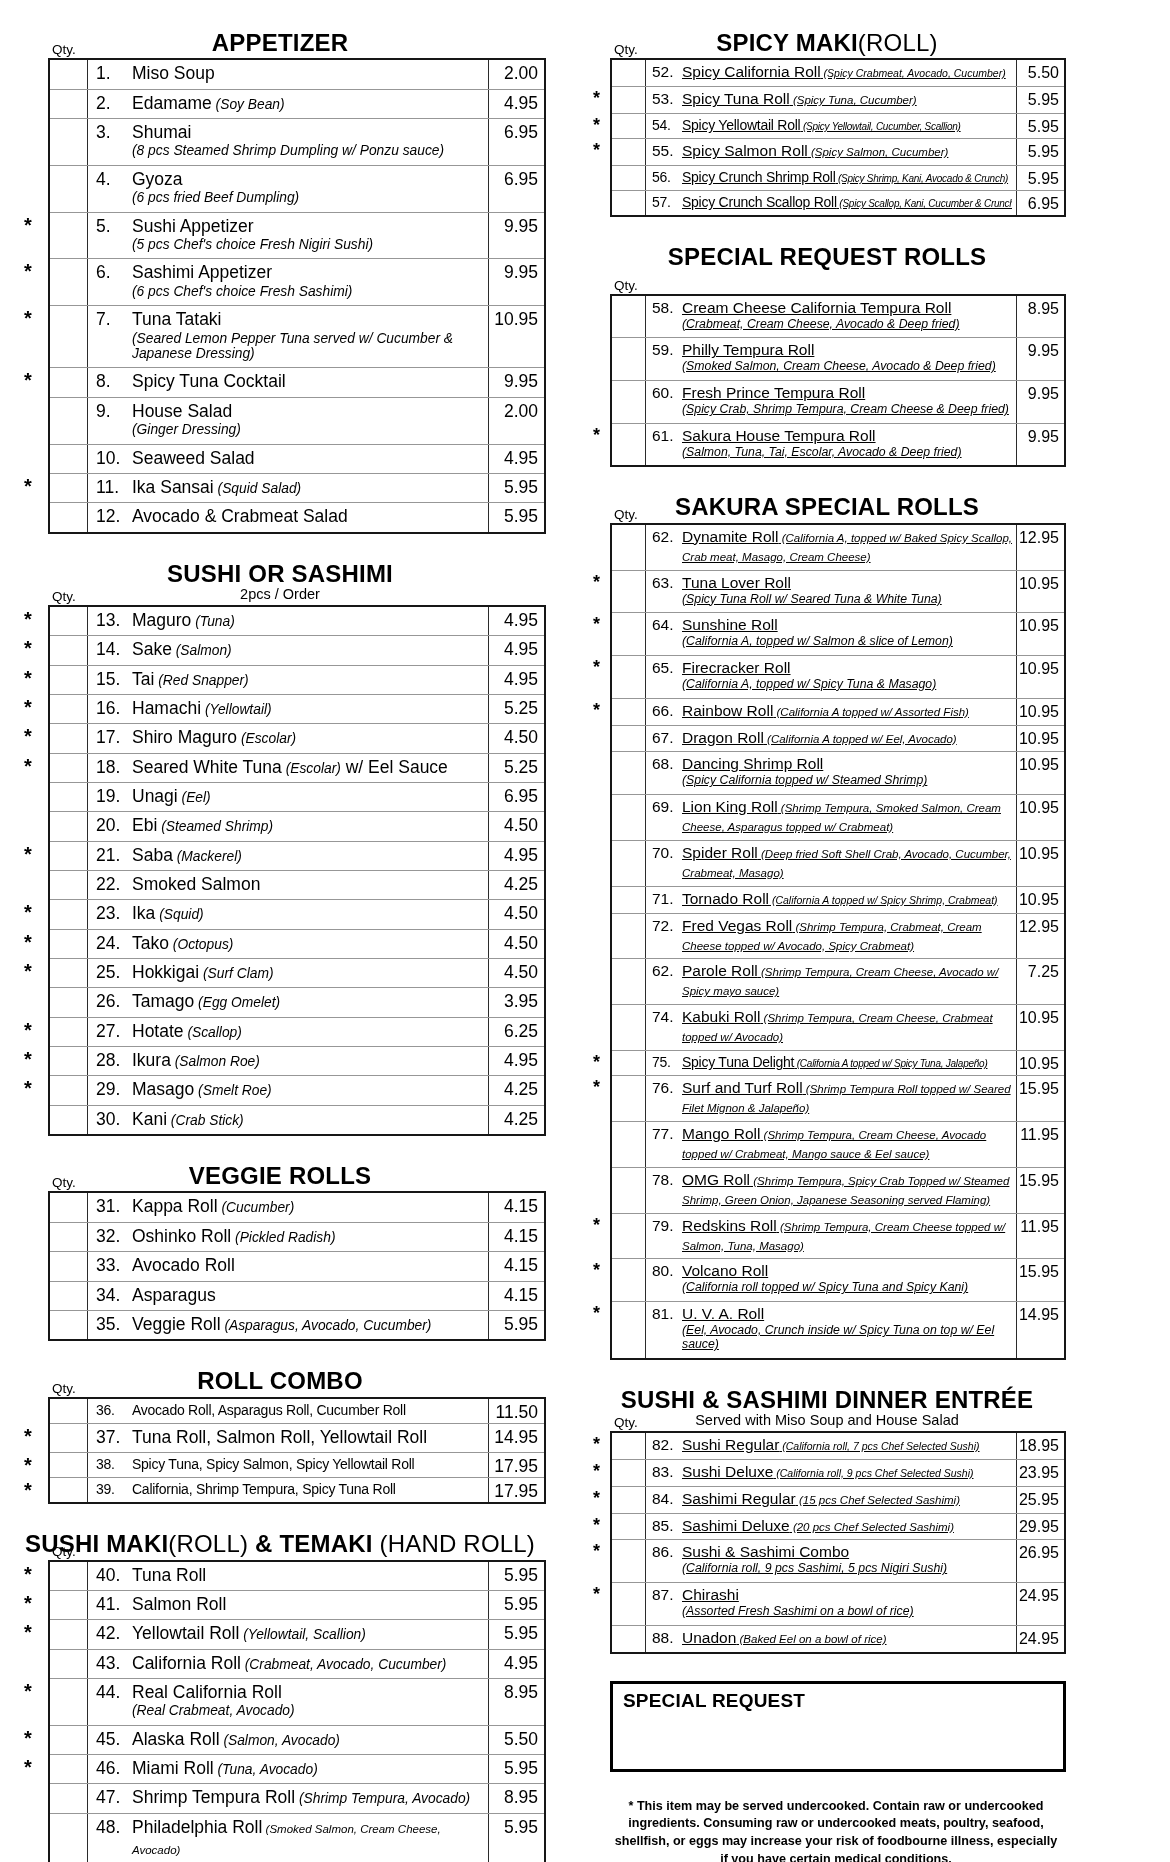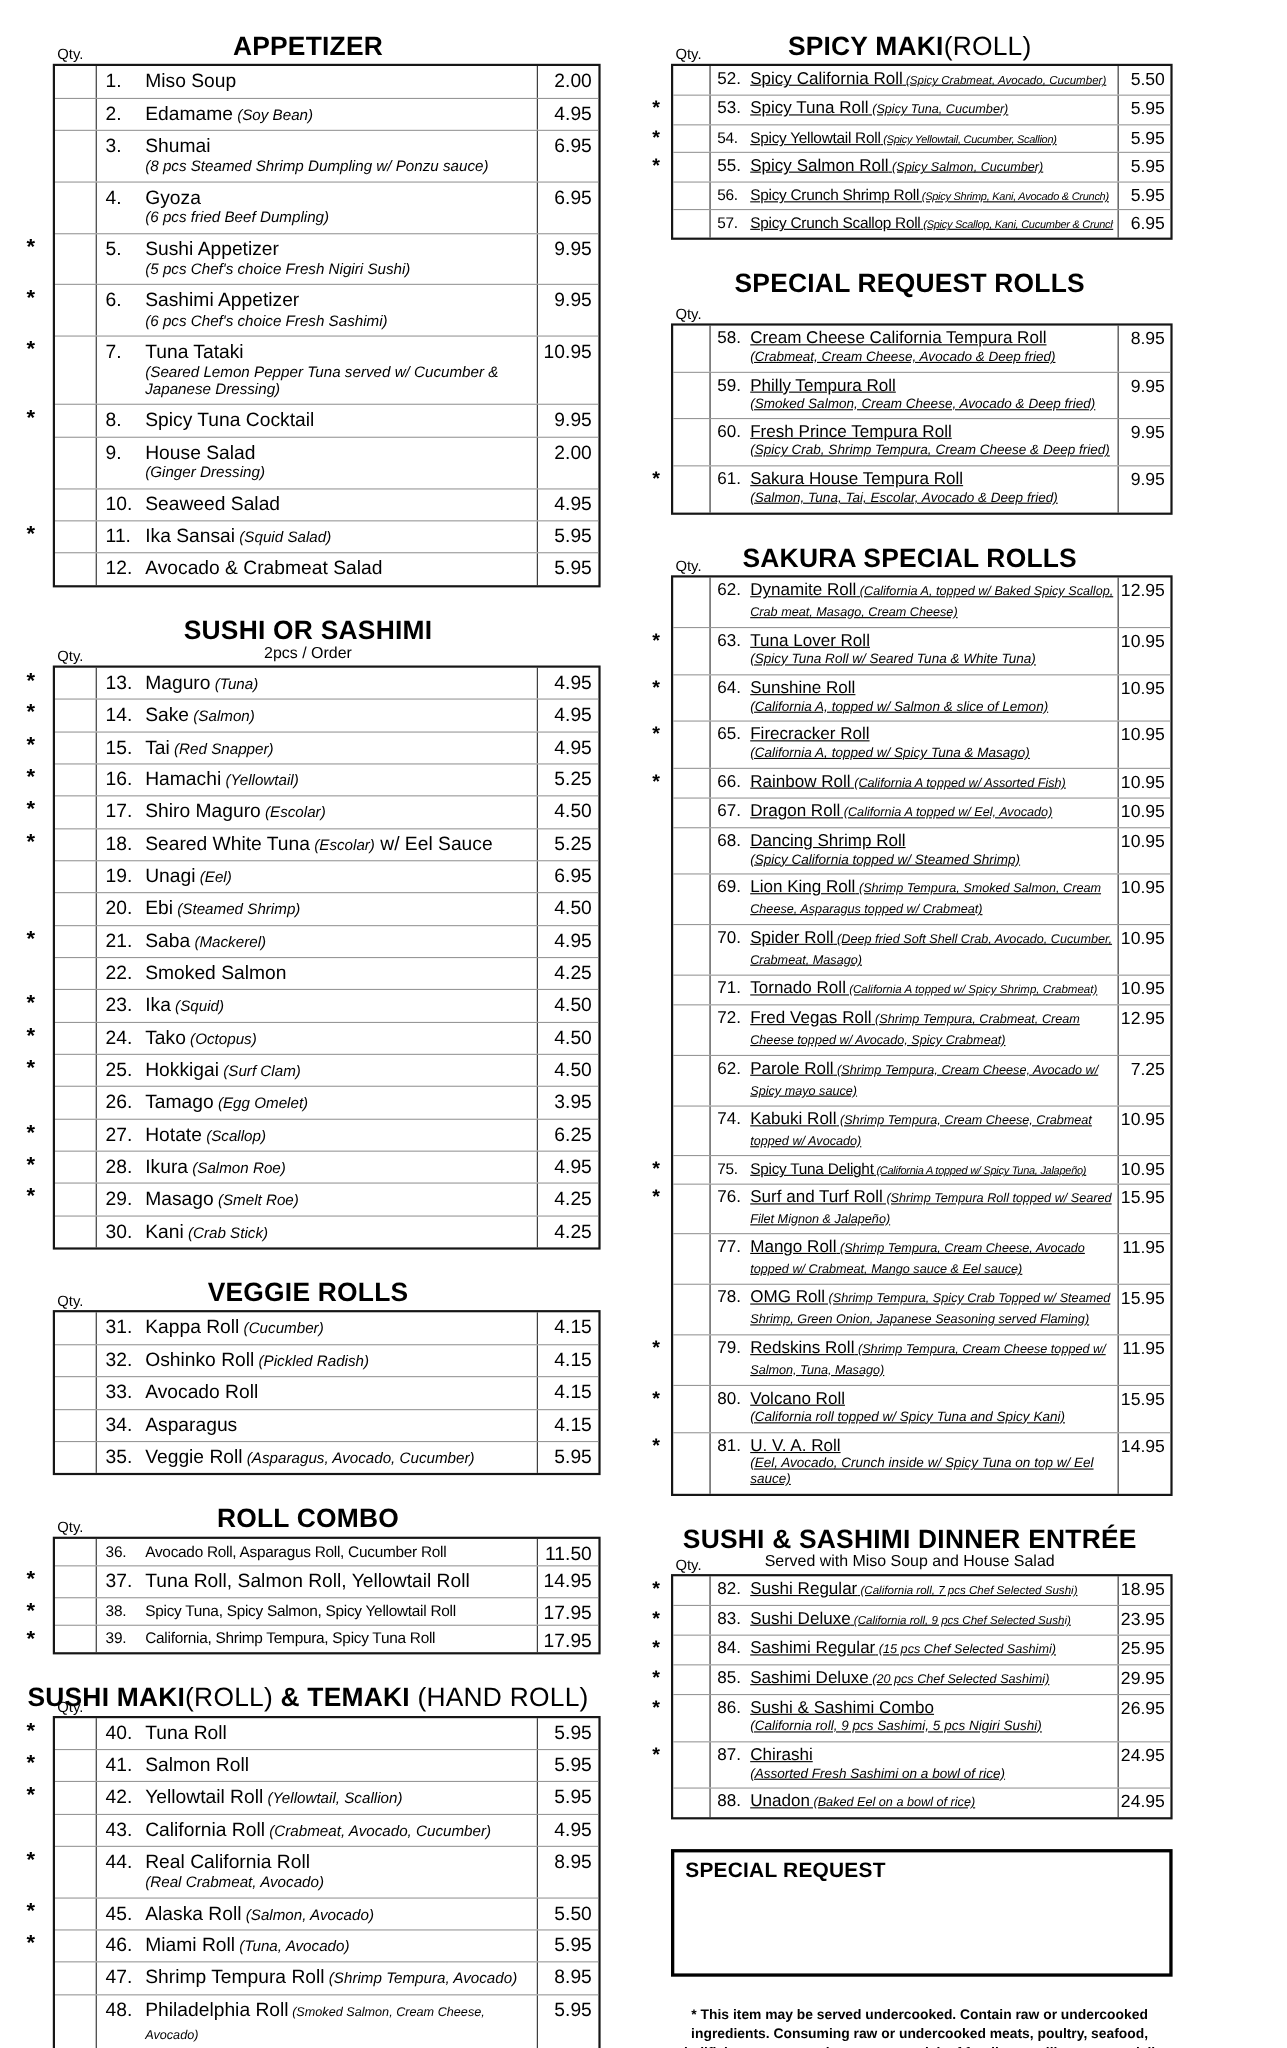--- a/index.html
+++ b/index.html
@@ -35,21 +35,21 @@
   .sec.right .name-text{font-size:15.5px;padding-left:30px;text-indent:-30px;}
   .sec.right .num{width:30px;}
   .idesc{font-style:italic;font-size:13.8px;}
   .sec.right .idesc{font-size:11.5px;}
   .idesc.small{font-size:11.5px;}
   .sec.right .idesc.small{font-size:10.5px;}
   .bdesc{font-style:italic;font-size:13.8px;line-height:1.12;margin-left:36px;padding-bottom:2px;}
   .sec.right .bdesc{font-size:12.3px;margin-left:30px;}
   .m-row.tight .name-text{font-size:14px;letter-spacing:-0.25px;white-space:nowrap;overflow:hidden;}
   .m-row.tight .idesc{font-size:10px;}
-  .sr-box{margin:26px 0 0 22px;border:3px solid #000;height:116px;box-sizing:border-box;padding:6px 10px;}
+  .sr-box{margin:26px 0 0 22px;border:3px solid #000;height:91px;box-sizing:border-box;padding:6px 10px;}
   .sr-label{font-size:19px;font-weight:bold;letter-spacing:.2px;}
   .disclaimer{margin:26px 0 0 22px;width:452px;text-align:center;font-weight:bold;
               font-size:12.6px;line-height:1.4;}
 </style>
 </head>
 <body>
 
 <div class="page">
   <div class="col">
     <div id="col-left-sections">

